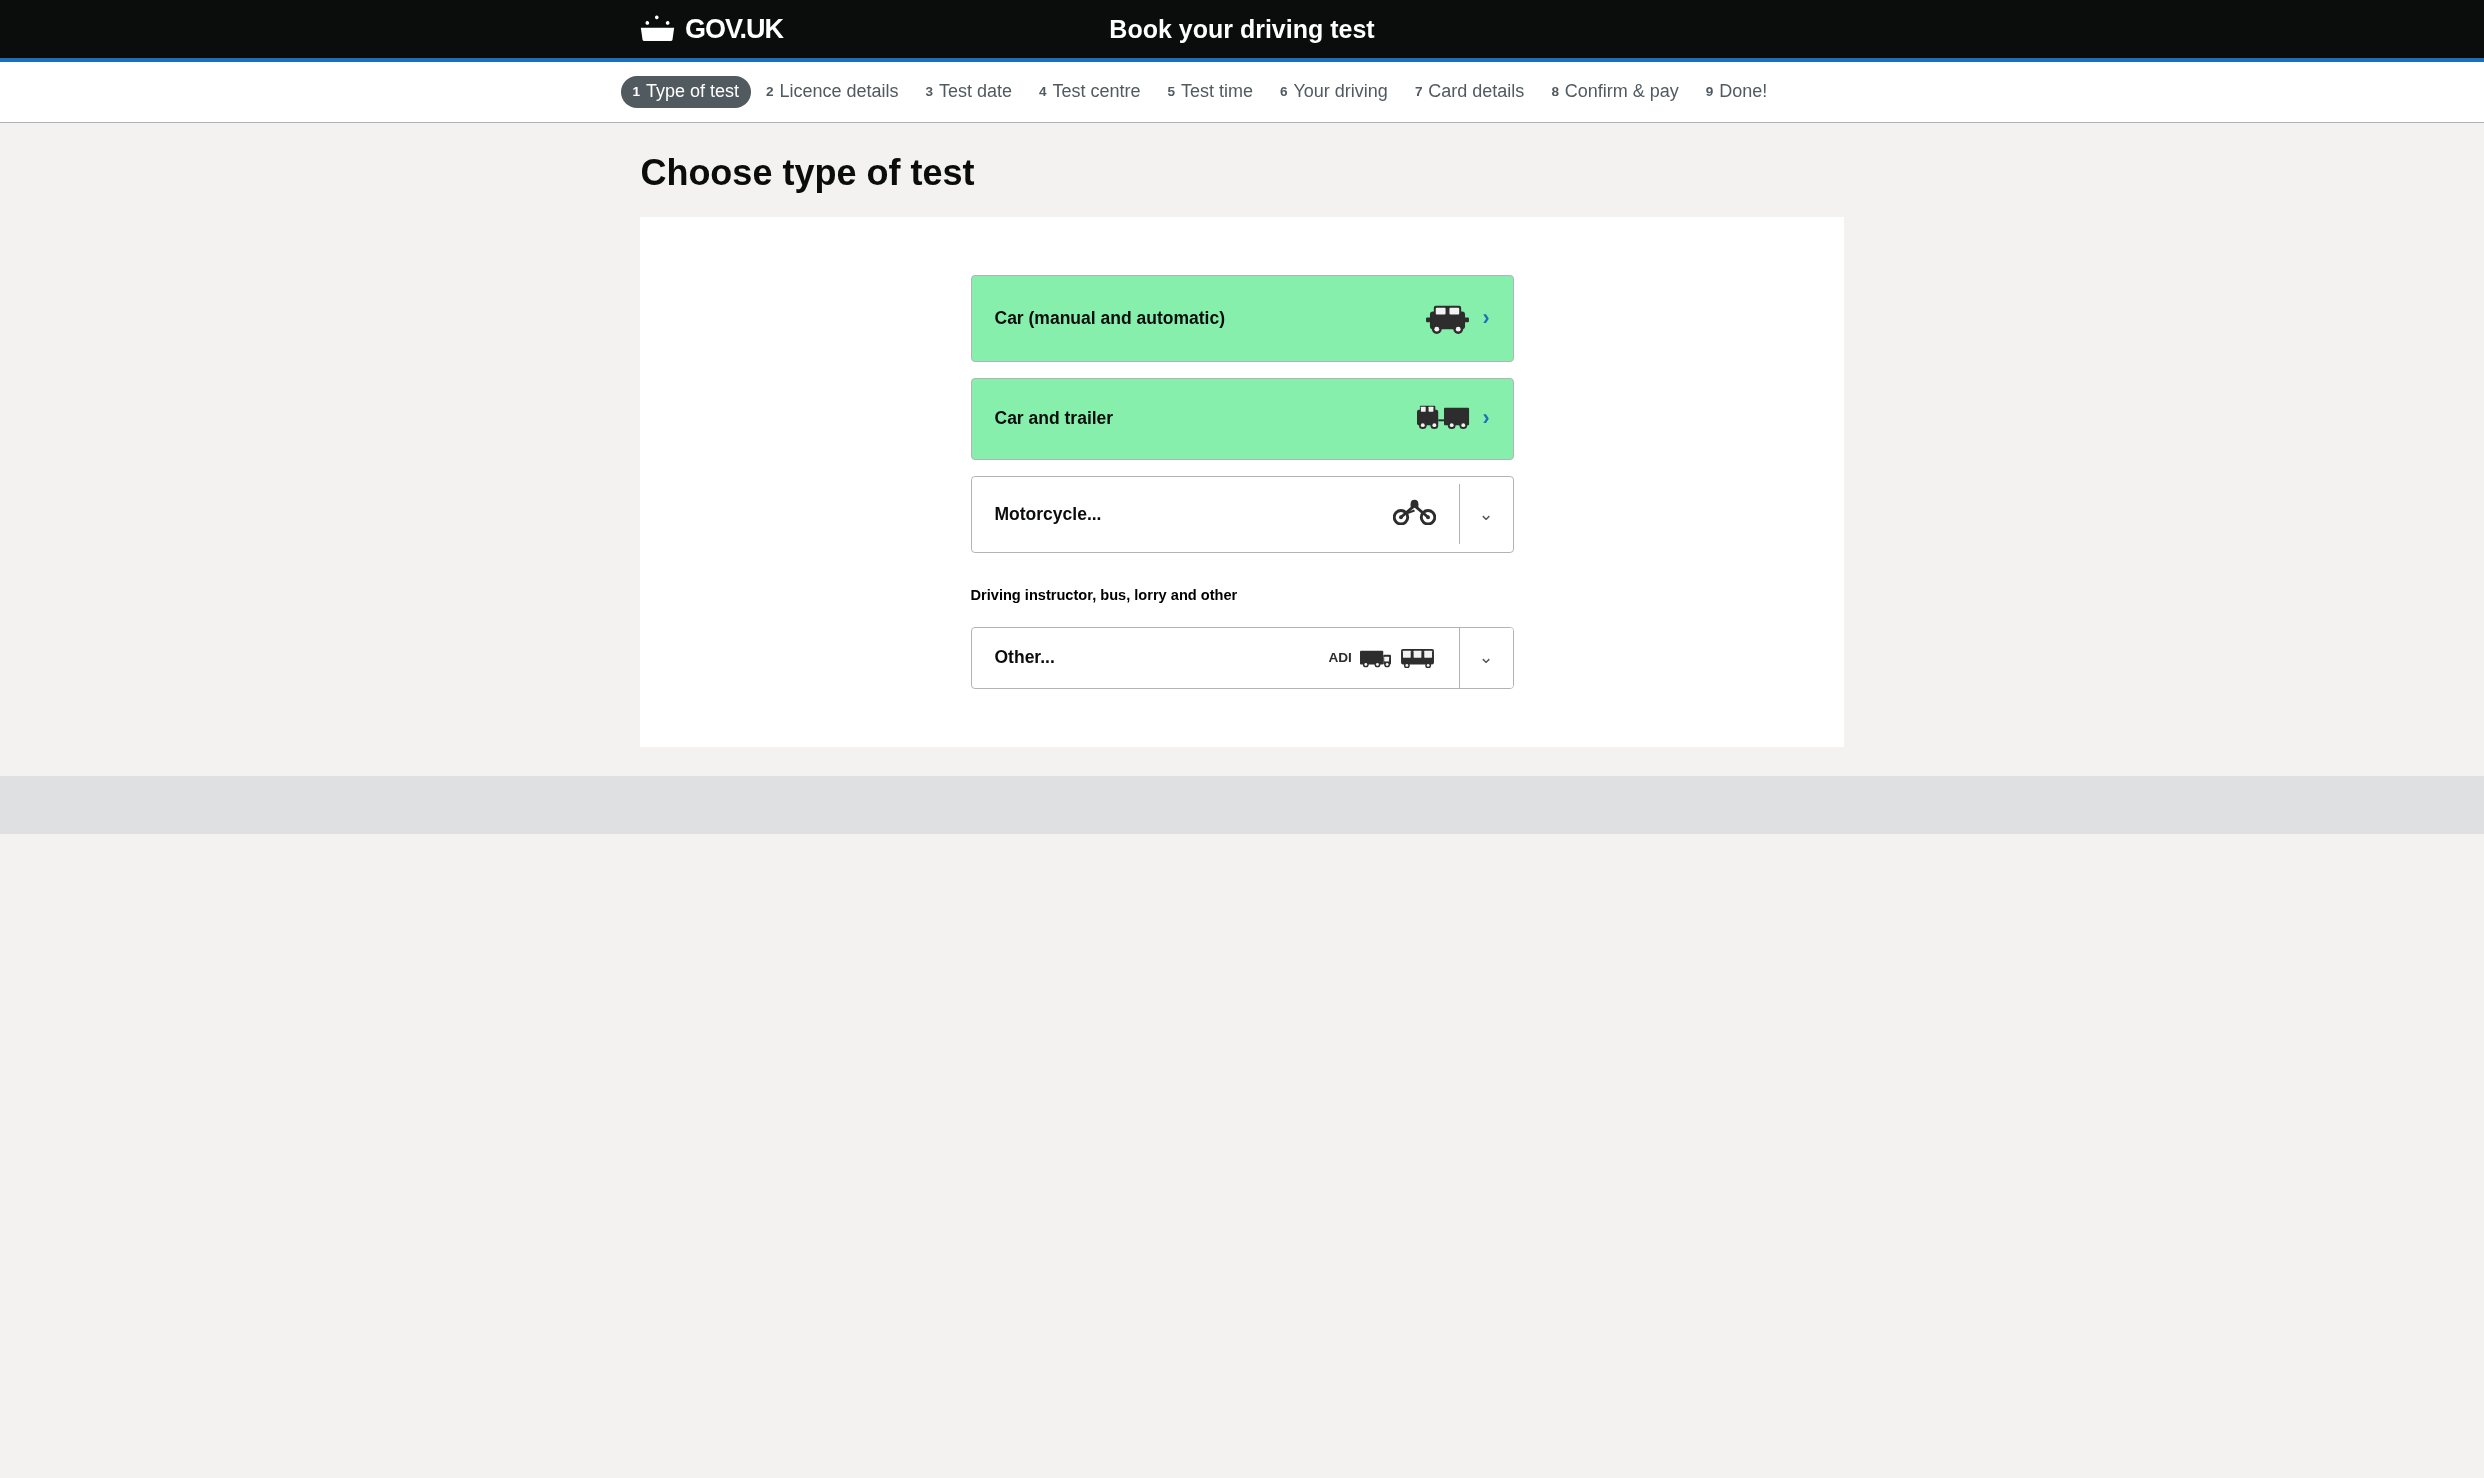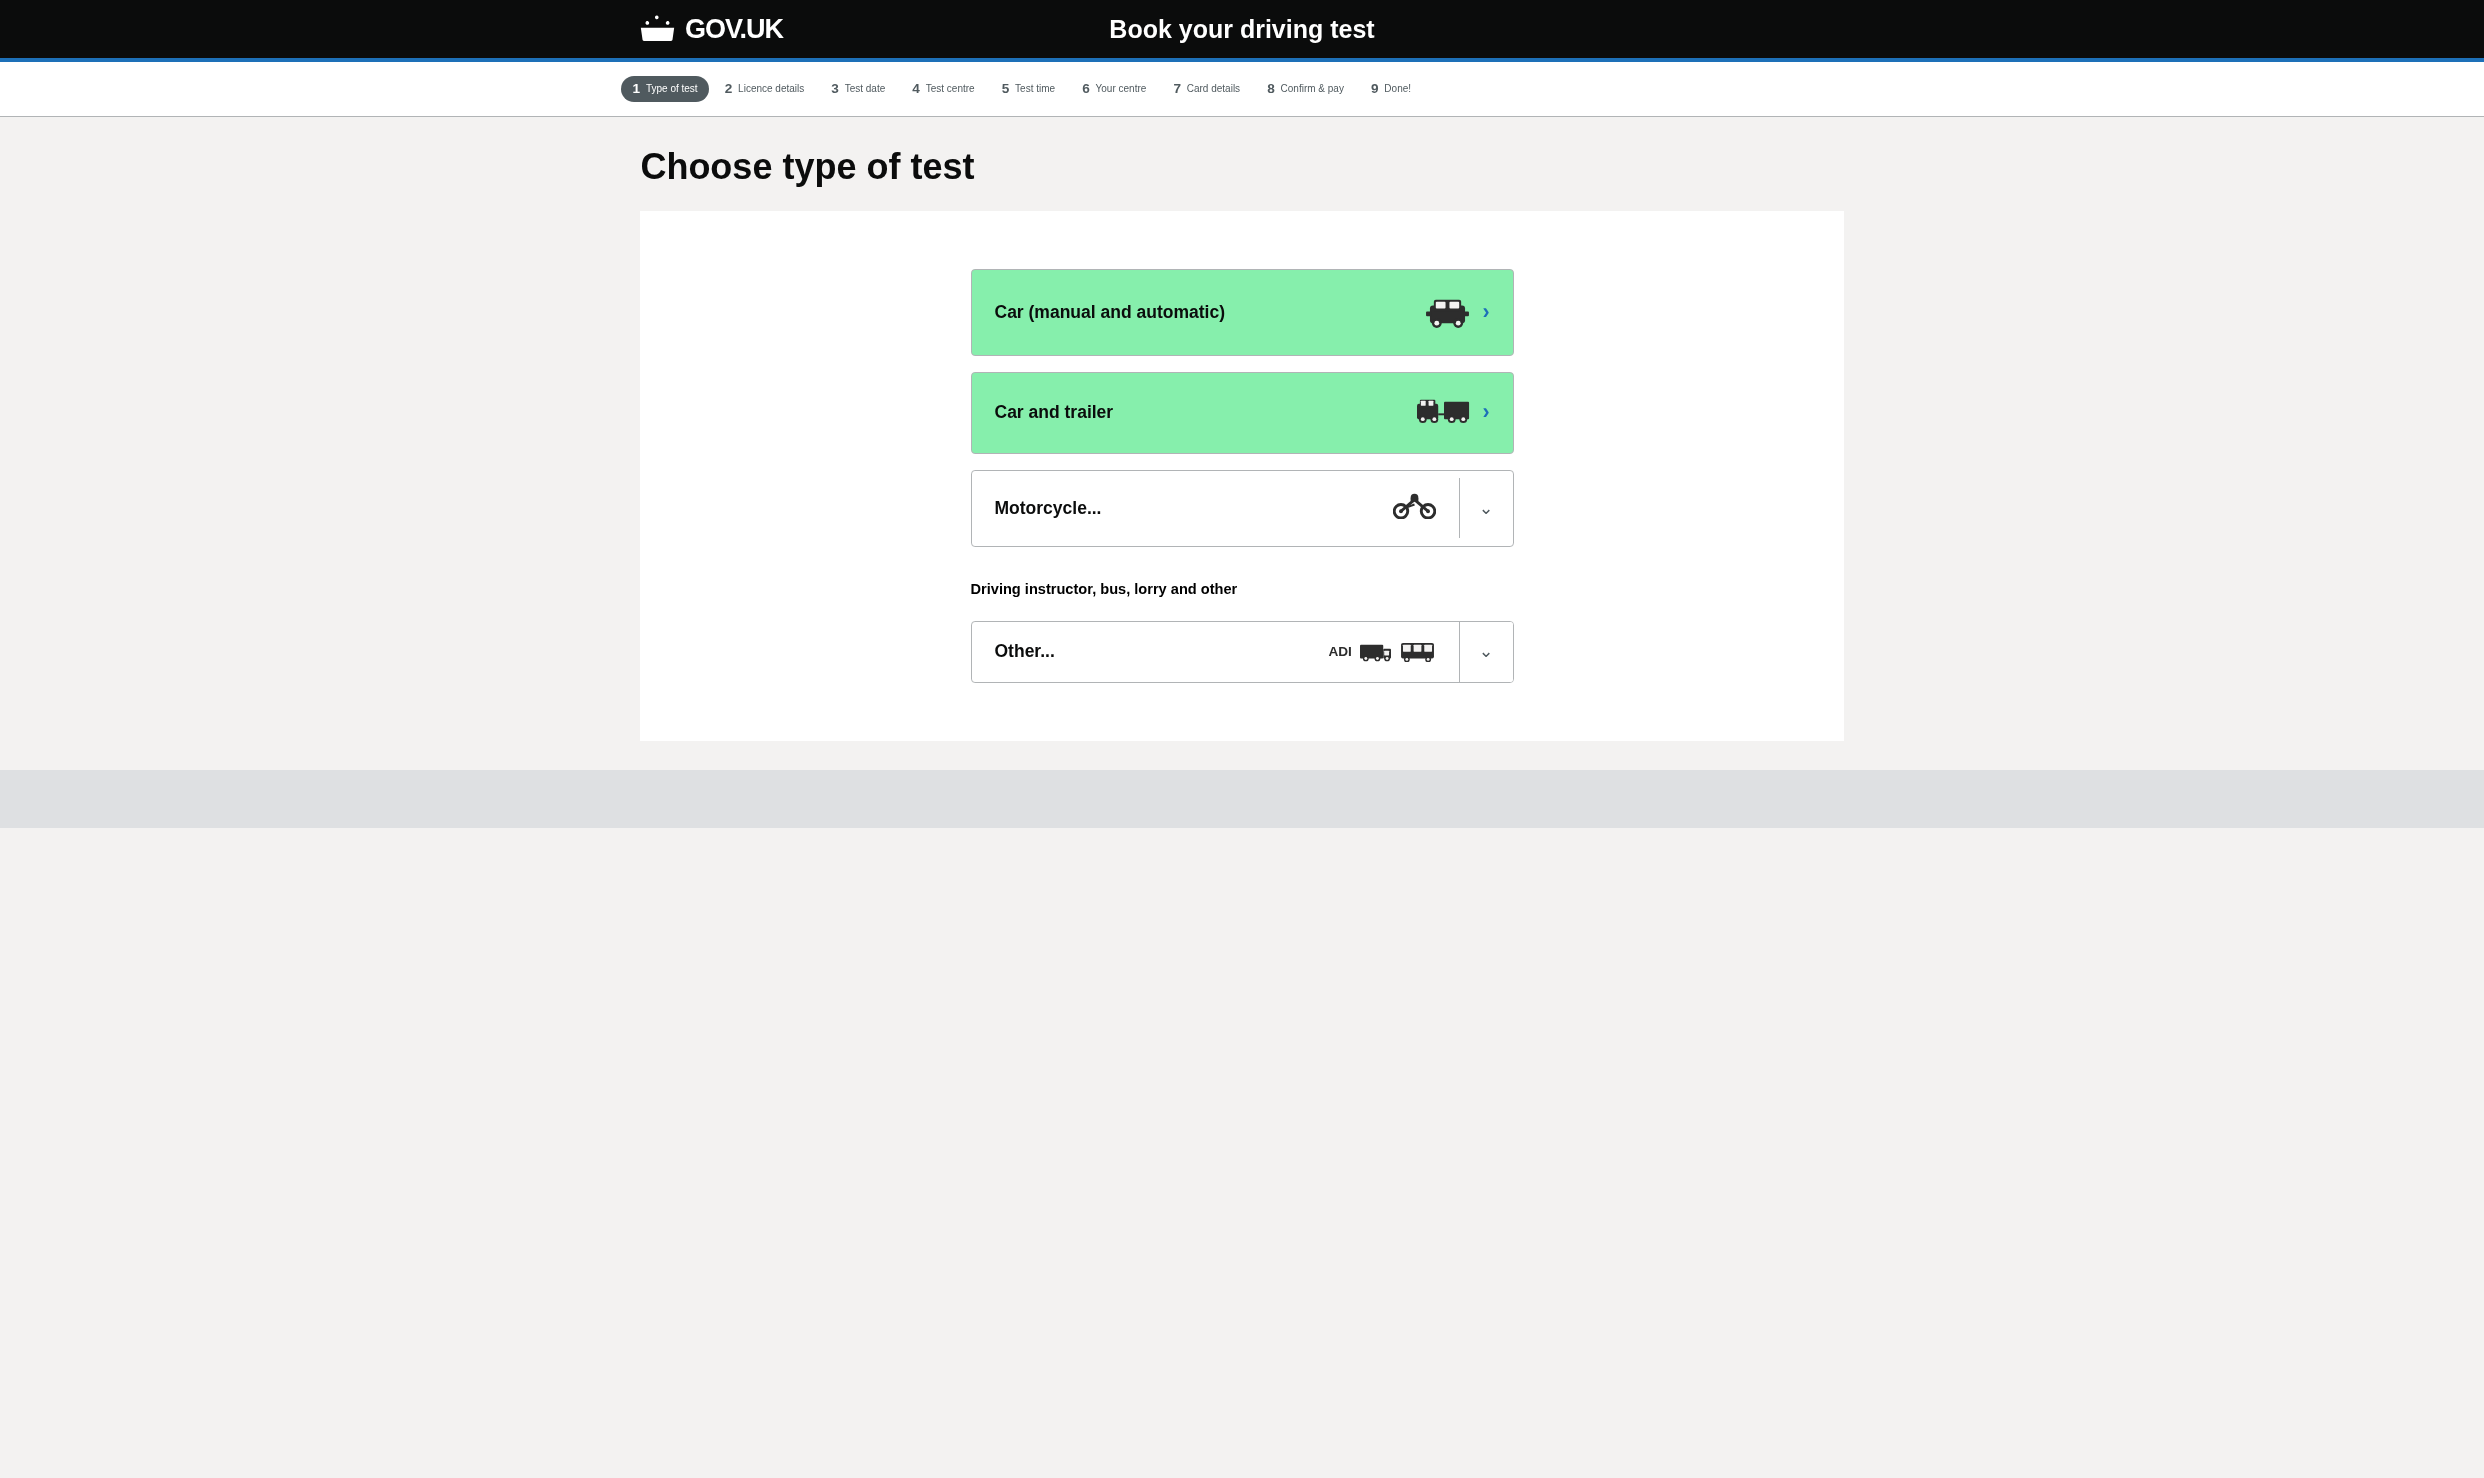--- a/index.html
+++ b/index.html
@@ -102,21 +102,21 @@
       background-color: #505a5f;
       color: #fff;
     }
 
     .step-number {
       font-size: 13.6px;
       font-weight: bold;
     }
 
     .step-label {
-      font-size: 10px;
+      font-size: 18px;
     }
 
     
     .main-content {
       max-width: 1242px;
       margin: 0 auto;
       padding: 29px 19.4px;
     }
 
     .page-title {
@@ -269,21 +269,21 @@
     <div class="step-item">
       <span class="step-number">4</span>
       <span class="step-label">Test centre</span>
     </div>
     <div class="step-item">
       <span class="step-number">5</span>
       <span class="step-label">Test time</span>
     </div>
     <div class="step-item">
       <span class="step-number">6</span>
-      <span class="step-label">Your centre</span>
+      <span class="step-label">Your driving</span>
     </div>
     <div class="step-item">
       <span class="step-number">7</span>
       <span class="step-label">Card details</span>
     </div>
     <div class="step-item">
       <span class="step-number">8</span>
       <span class="step-label">Confirm &amp; pay</span>
     </div>
     <div class="step-item">

